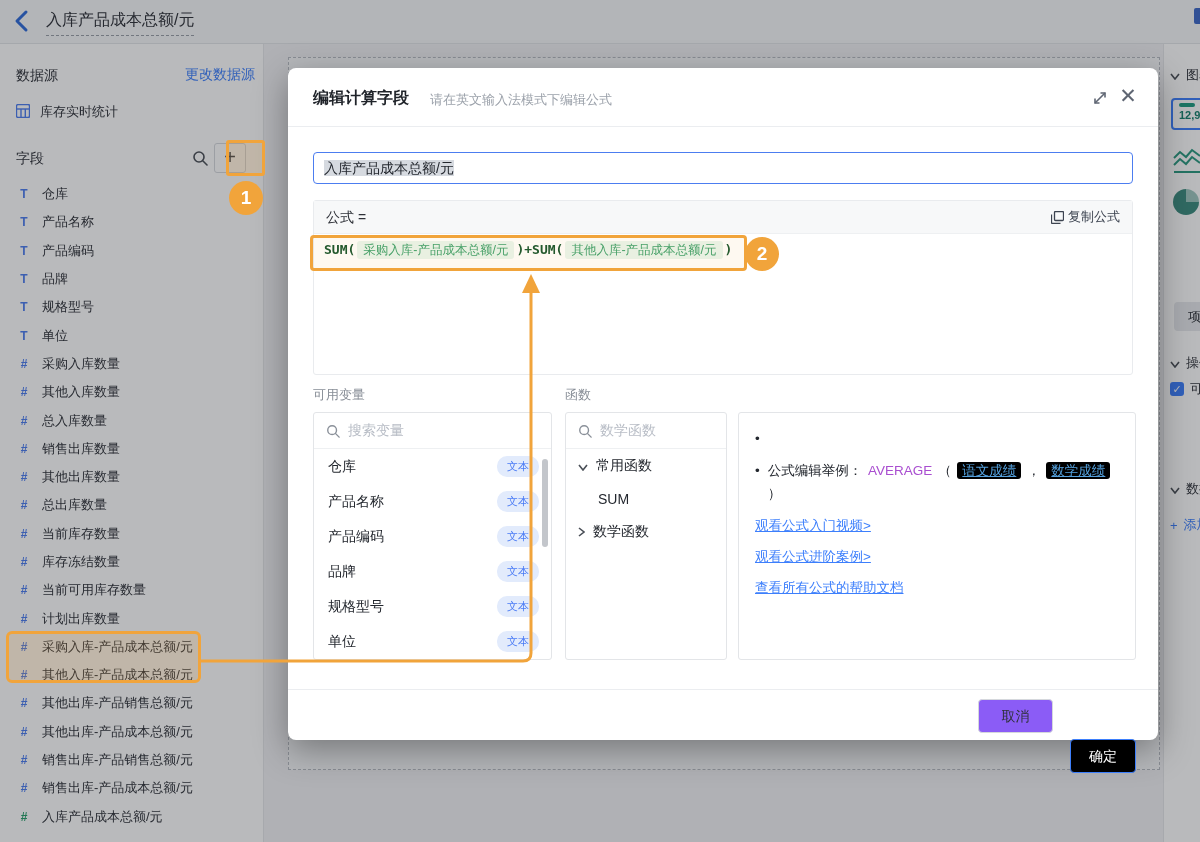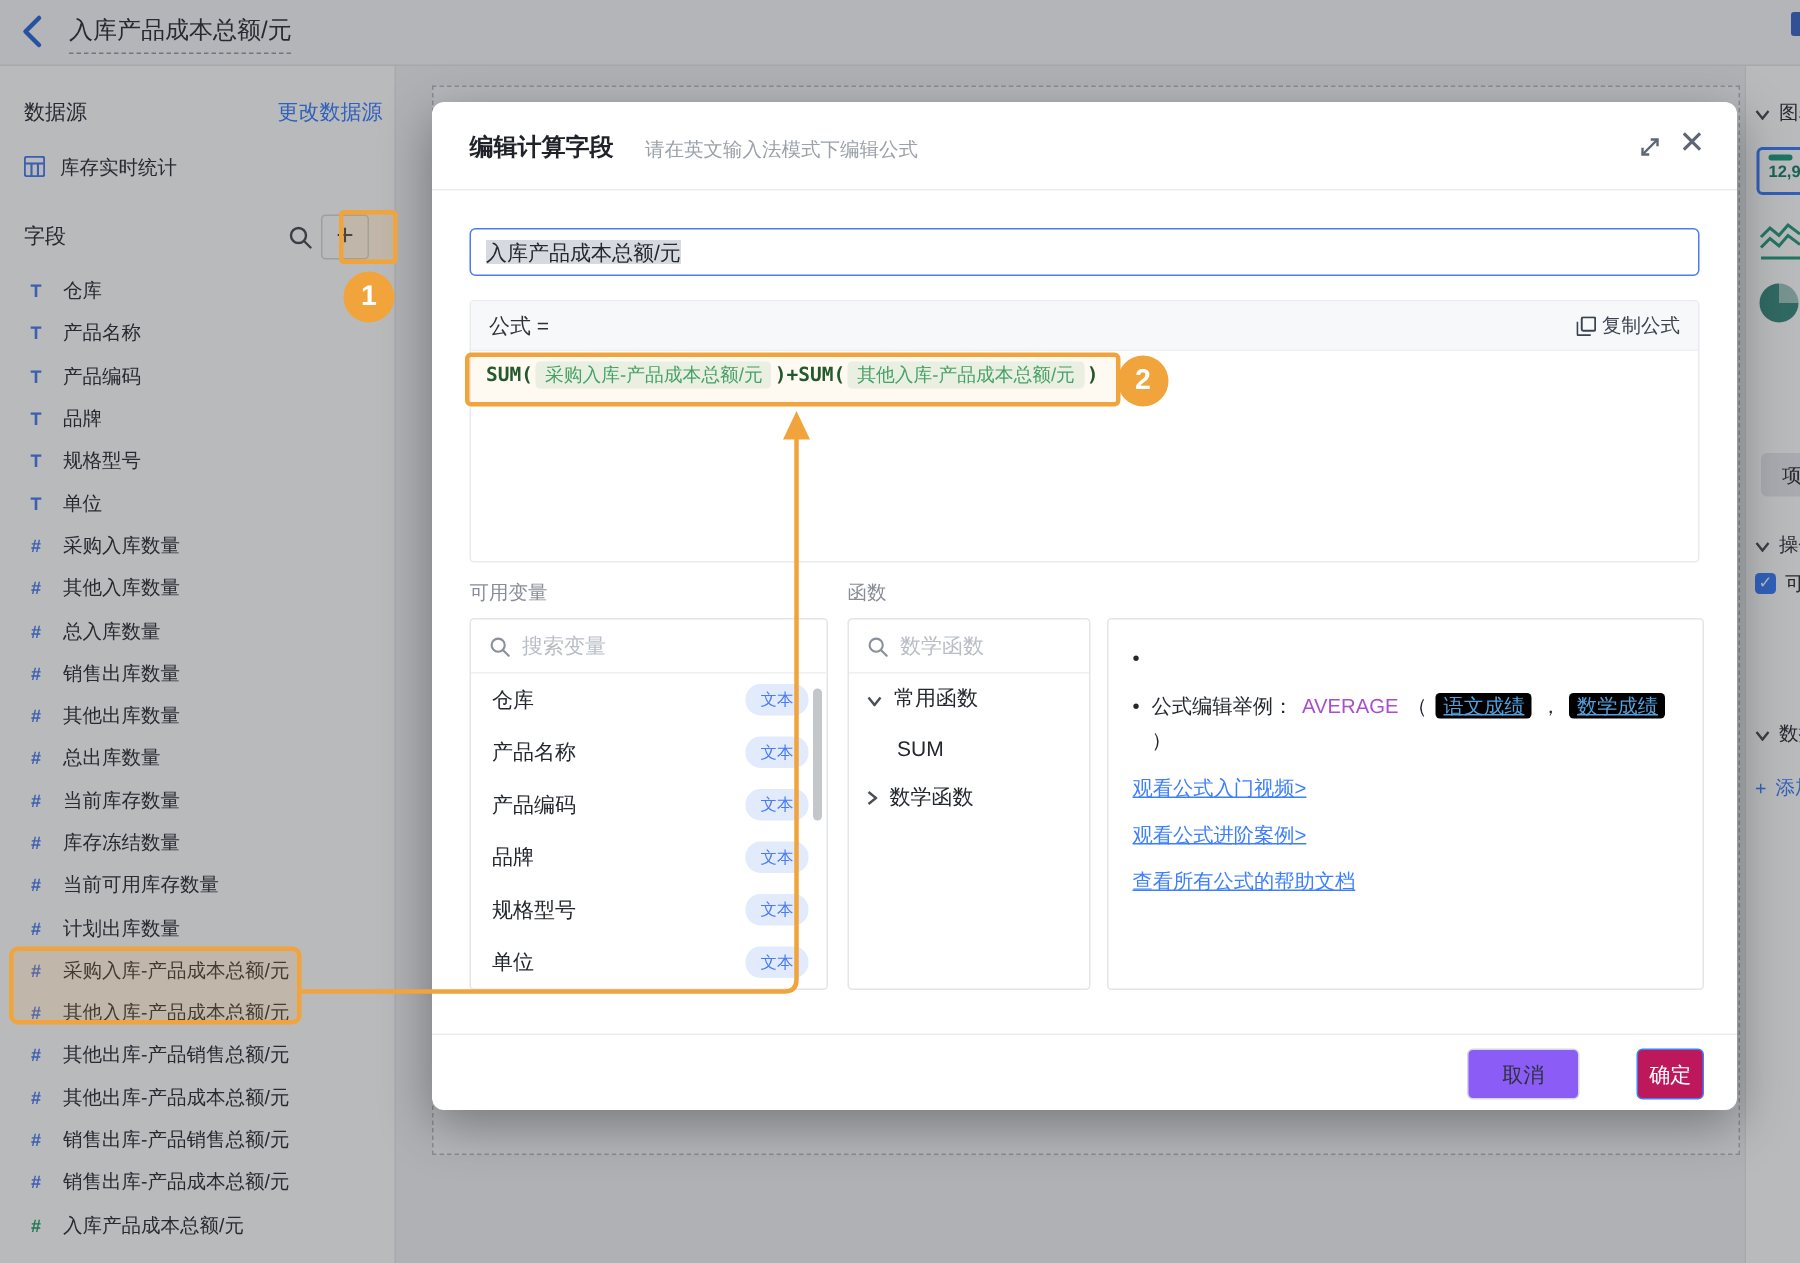--- a/index.html
+++ b/index.html
@@ -82,21 +82,21 @@
   .help-box { padding:14px 16px; font-size:13.5px; color:#23272e; line-height:23px; }
   .help-bullet { display:flex; gap:8px; margin-bottom:9px; }
   .help-bullet .dot { flex:none; }
   .tok-avg { color:#a94ed0; margin:0 2px; }
   .tok-pill { background:#000000; color:#54a0dc; border-radius:3px; padding:1px 5px; margin:0 2px;text-decoration:underline; }
   .help-link { display:block; margin-top:8px; color:#3d7ffc; text-decoration:underline; font-size:13.5px; cursor:pointer; }
 
   .m-footer { position:absolute; left:0; bottom:0; width:100%; height:51px; border-top:1px solid #ebedf0; }
   .btn { position:absolute; top:9px; height:34px; border-radius:4px; font-size:14px; text-align:center; line-height:32px; cursor:pointer; }
   .btn-cancel { right:105px; width:75px; background:#8b5cf6; border:1px solid #d5d8dc; color:#2e3138; }
-  .btn-ok { right:22px; width:45px; background:#be185d; border:1px solid #3d7ffc; color:#fff; }
+  .btn-ok { right:22px; width:66px; background:#000000; border:1px solid #3d7ffc; color:#fff;margin-top:40px; }
 
   
   .annot { z-index:200; }
   .an-box { position:absolute; border:3px solid #f1a43b; background:rgba(241,164,59,0.14); }
   .an-badge { position:absolute; width:34px; height:34px; border-radius:50%; background:#f1a43b; color:#fff; font-size:19px; font-weight:700; text-align:center; line-height:34px; }
   .an-svg { position:absolute; left:0; top:0; width:1200px; height:842px; pointer-events:none; }
 </style>
 </head>
 <body>
 

